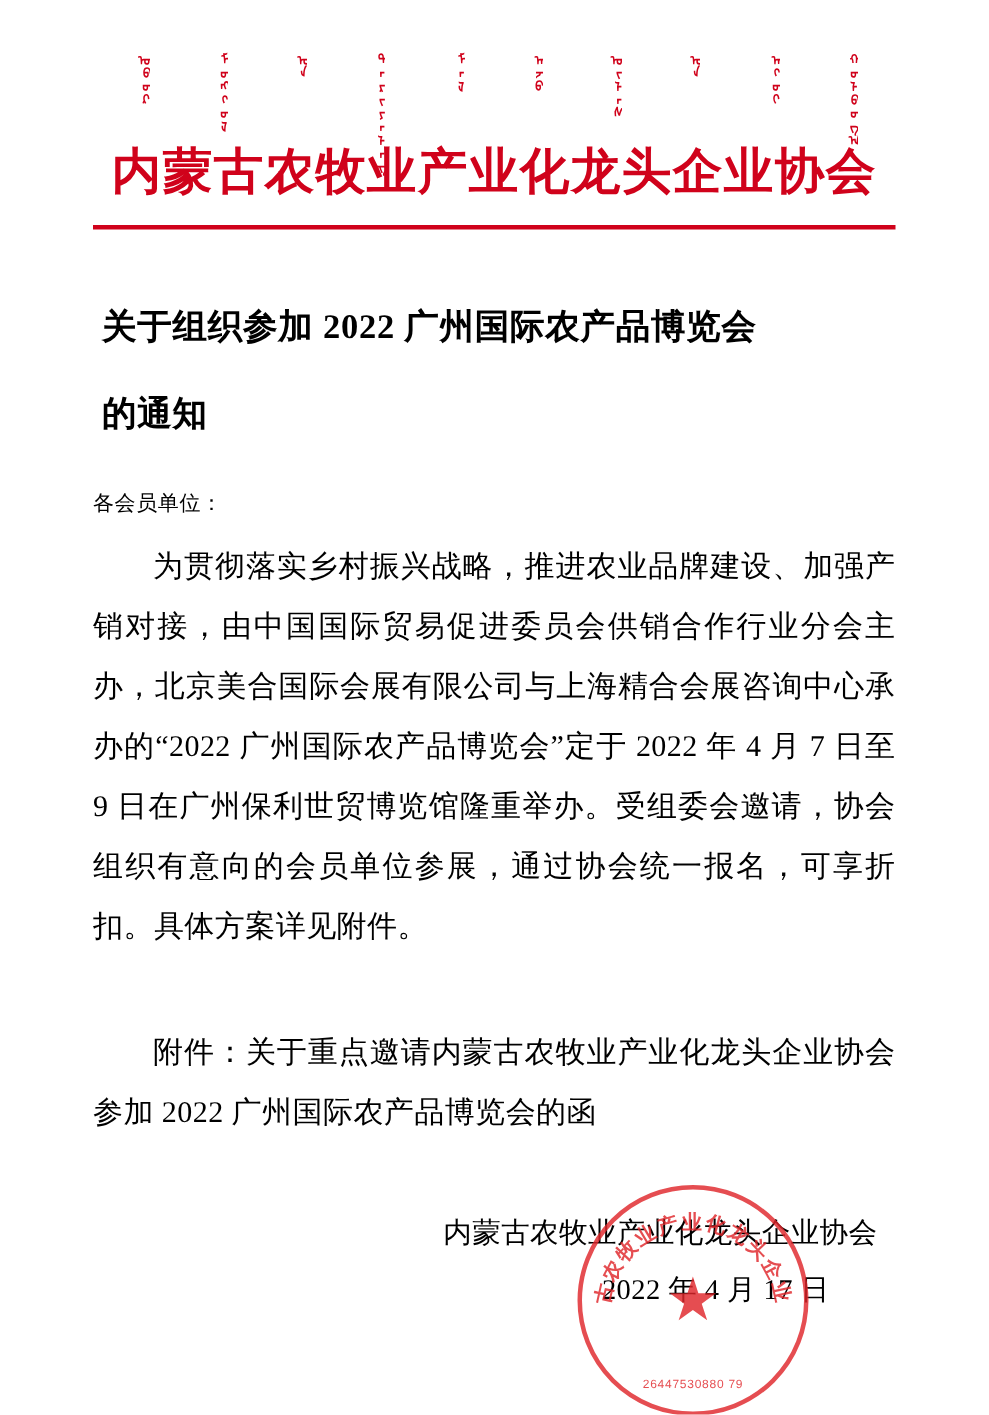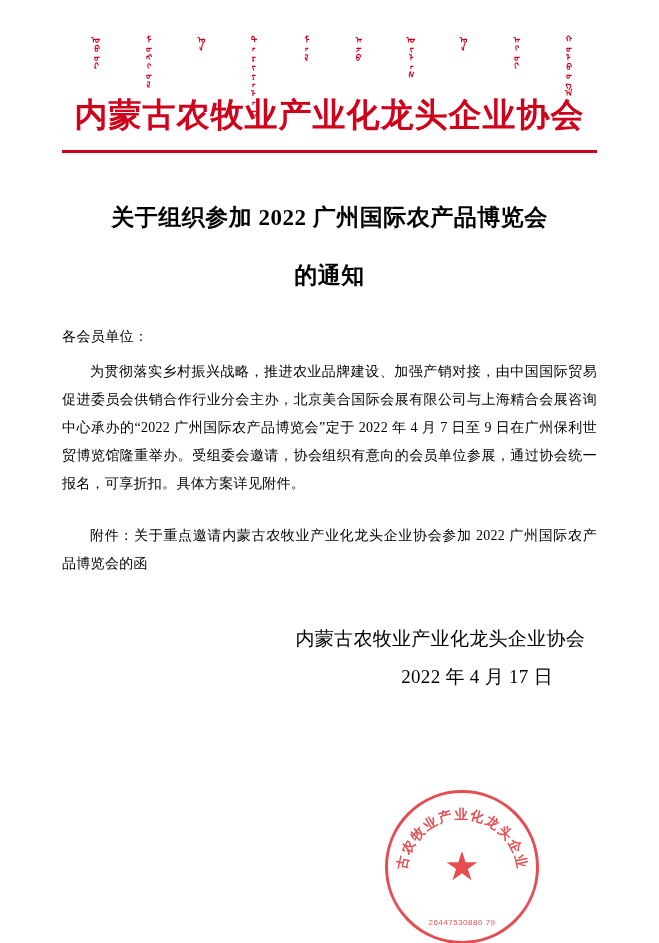--- a/index.html
+++ b/index.html
@@ -67,51 +67,51 @@
   .red-rule {
     margin-top: 14px;
     height: 3px;
     background: #d0021b;
     width: 100%;
   }
 
   
   .doc-title {
     margin-top: 44px;
-    text-align: center;
+    text-align: left;
     font-family: "Liberation Serif", serif;
     font-weight: 700;
     font-size: 23px;
     line-height: 1.85;
     letter-spacing: 0.5px;
     padding: 0 6px;
   }
 
   .salutation {
     margin-top: 26px;
     font-size: 14px;
     line-height: 1.9;
     letter-spacing: 0.4px;
   }
 
   .para {
     margin-top: 8px;
-    font-size: 14px;
+    font-size: 20px;
     line-height: 2.0;
     letter-spacing: 0.3px;
     text-align: justify;
     text-indent: 2em;
   }
 
   .para.contact {
     margin-top: 10px;
   }
 
   .para.attachment {
-    margin-top: 24px;
+    margin-top: 44px;
   }
 
   
   .signature {
     margin-top: 42px;
     text-align: right;
     padding-right: 12px;
     position: relative;
     z-index: 1;
   }

